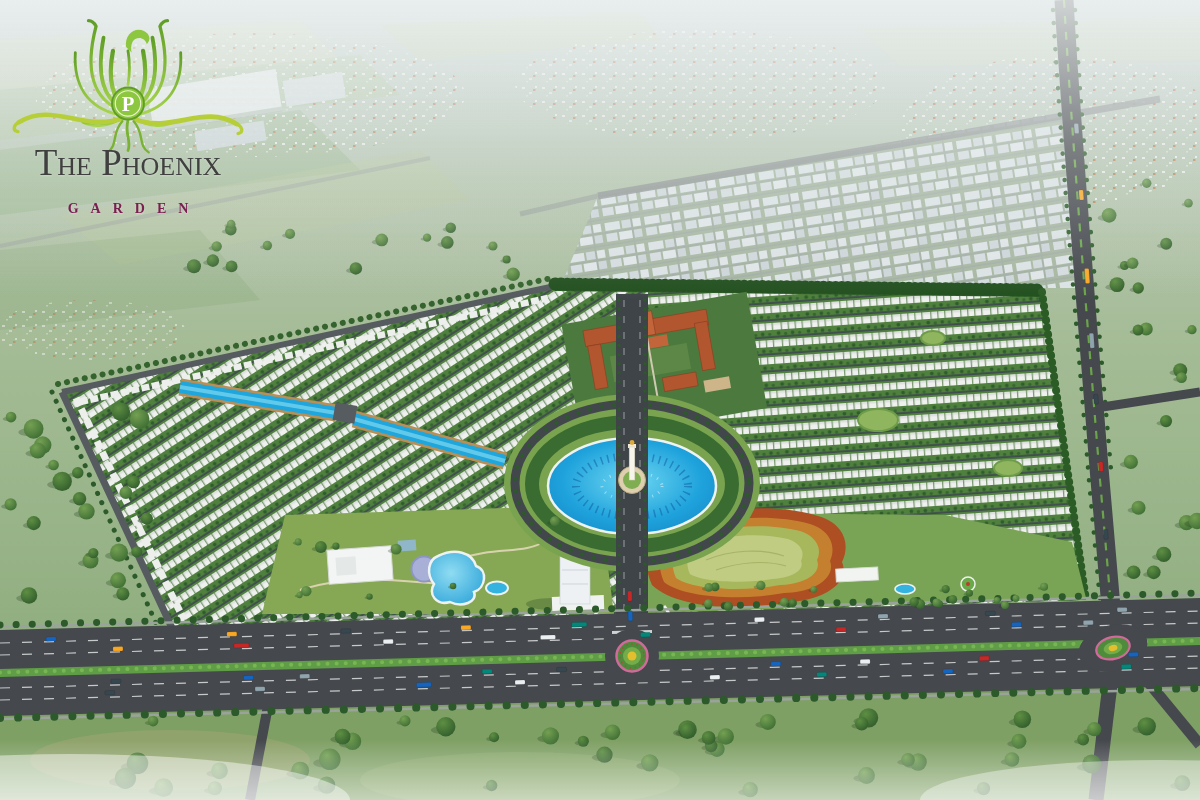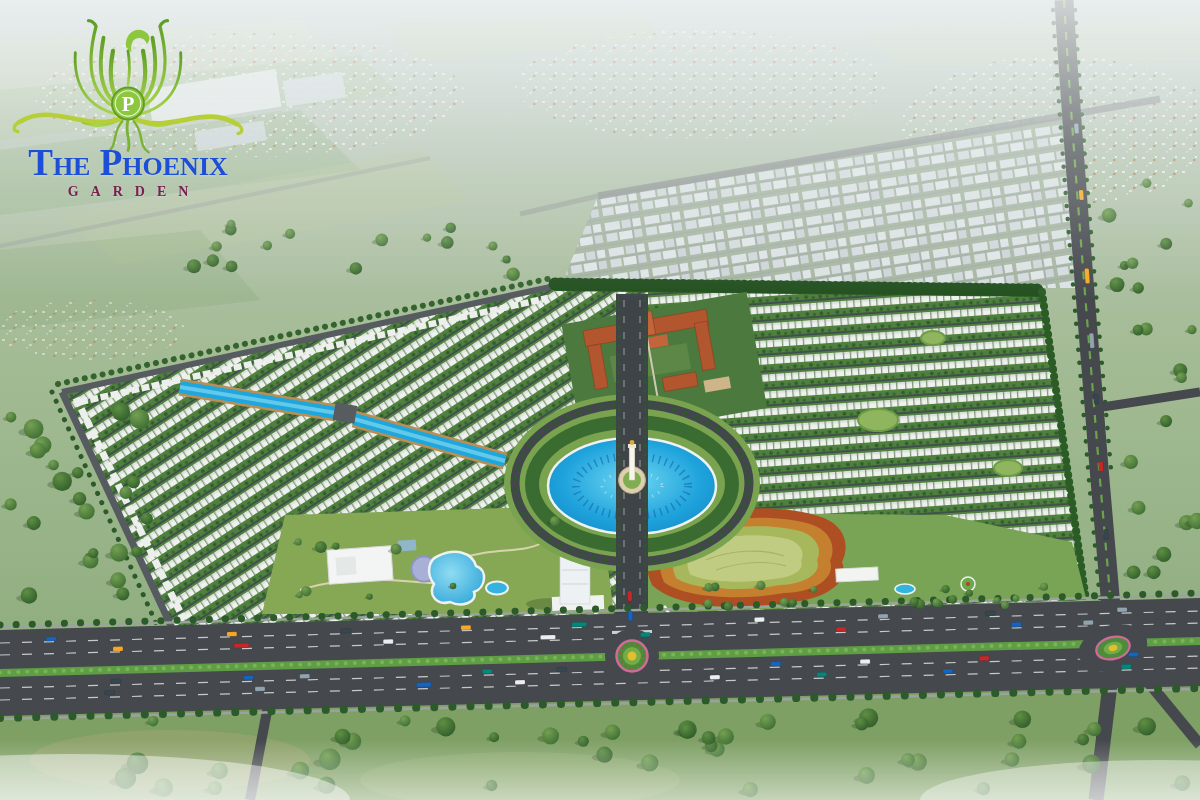--- a/index.html
+++ b/index.html
@@ -1,25 +1,25 @@
 <!DOCTYPE html>
 <html><head>
 <meta charset="utf-8">
 <style>
   html,body{margin:0;padding:0;background:#222;}
   #stage{position:relative;width:1200px;height:800px;overflow:hidden;
          font-family:"Liberation Sans",sans-serif;background:#b7c6b4;}
   #scene{position:absolute;left:0;top:0;}
   .logo{position:absolute;left:6px;top:0px;width:244px;text-align:center;user-select:none;}
   .logo-emblem{display:block;margin:0 auto -14px auto;}
-  .logo-title{font-family:"Liberation Serif",serif;font-variant:small-caps;font-weight:700;
-              font-size:37px;line-height:1;color:#1d4ed8;letter-spacing:0px;
+  .logo-title{font-family:"Liberation Serif",serif;font-variant:small-caps;font-weight:400;
+              font-size:37px;line-height:1;color:#404040;letter-spacing:0px;
               text-shadow:0 1px 2px rgba(255,255,255,.28);}
   .logo-sub{font-family:"Liberation Serif",serif;font-weight:700;font-size:14px;
-            letter-spacing:12px;padding-left:12px;margin-top:3px;color:#7a2050;
+            letter-spacing:12px;padding-left:12px;margin-top:20px;color:#7a2050;
             text-shadow:0 1px 2px rgba(255,255,255,.28);}
 </style>
 </head>
 <body>
 
 <div id="stage">
 <svg id="scene" width="1200" height="800" viewBox="0 0 1200 800" role="img">
   <defs>
     <linearGradient id="bg" x1="0" y1="0" x2="0" y2="1">
       <stop offset="0" stop-color="#c3cfd1"></stop>

